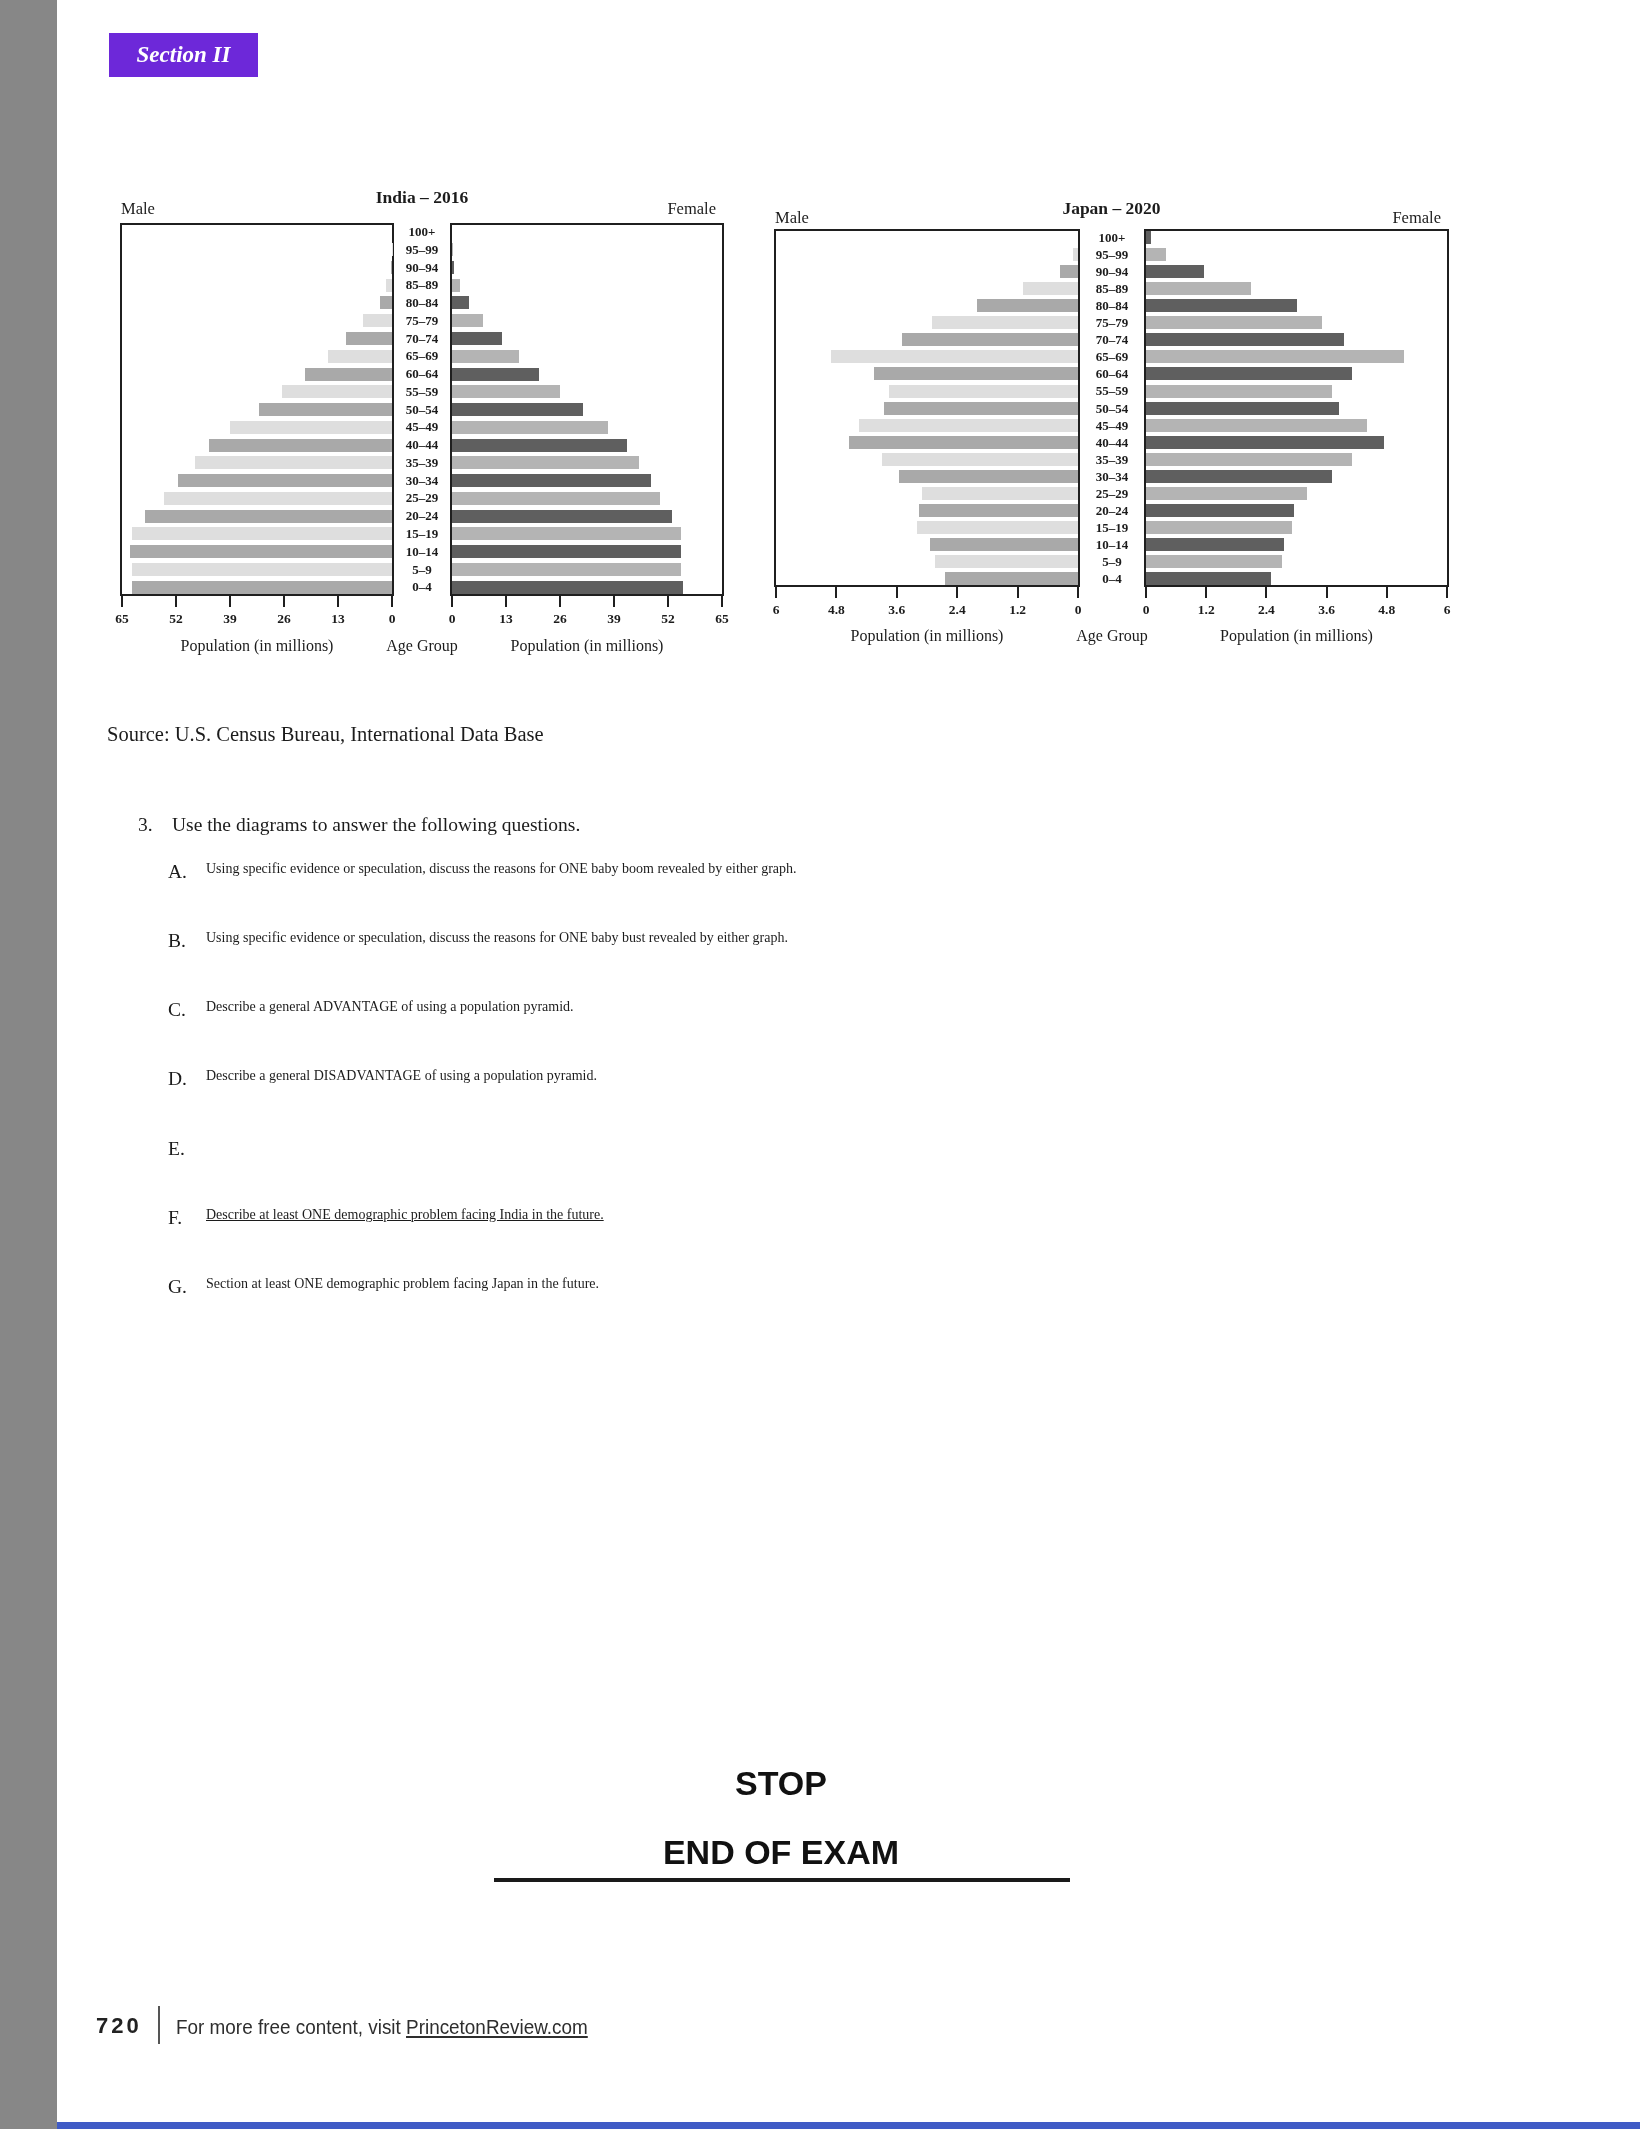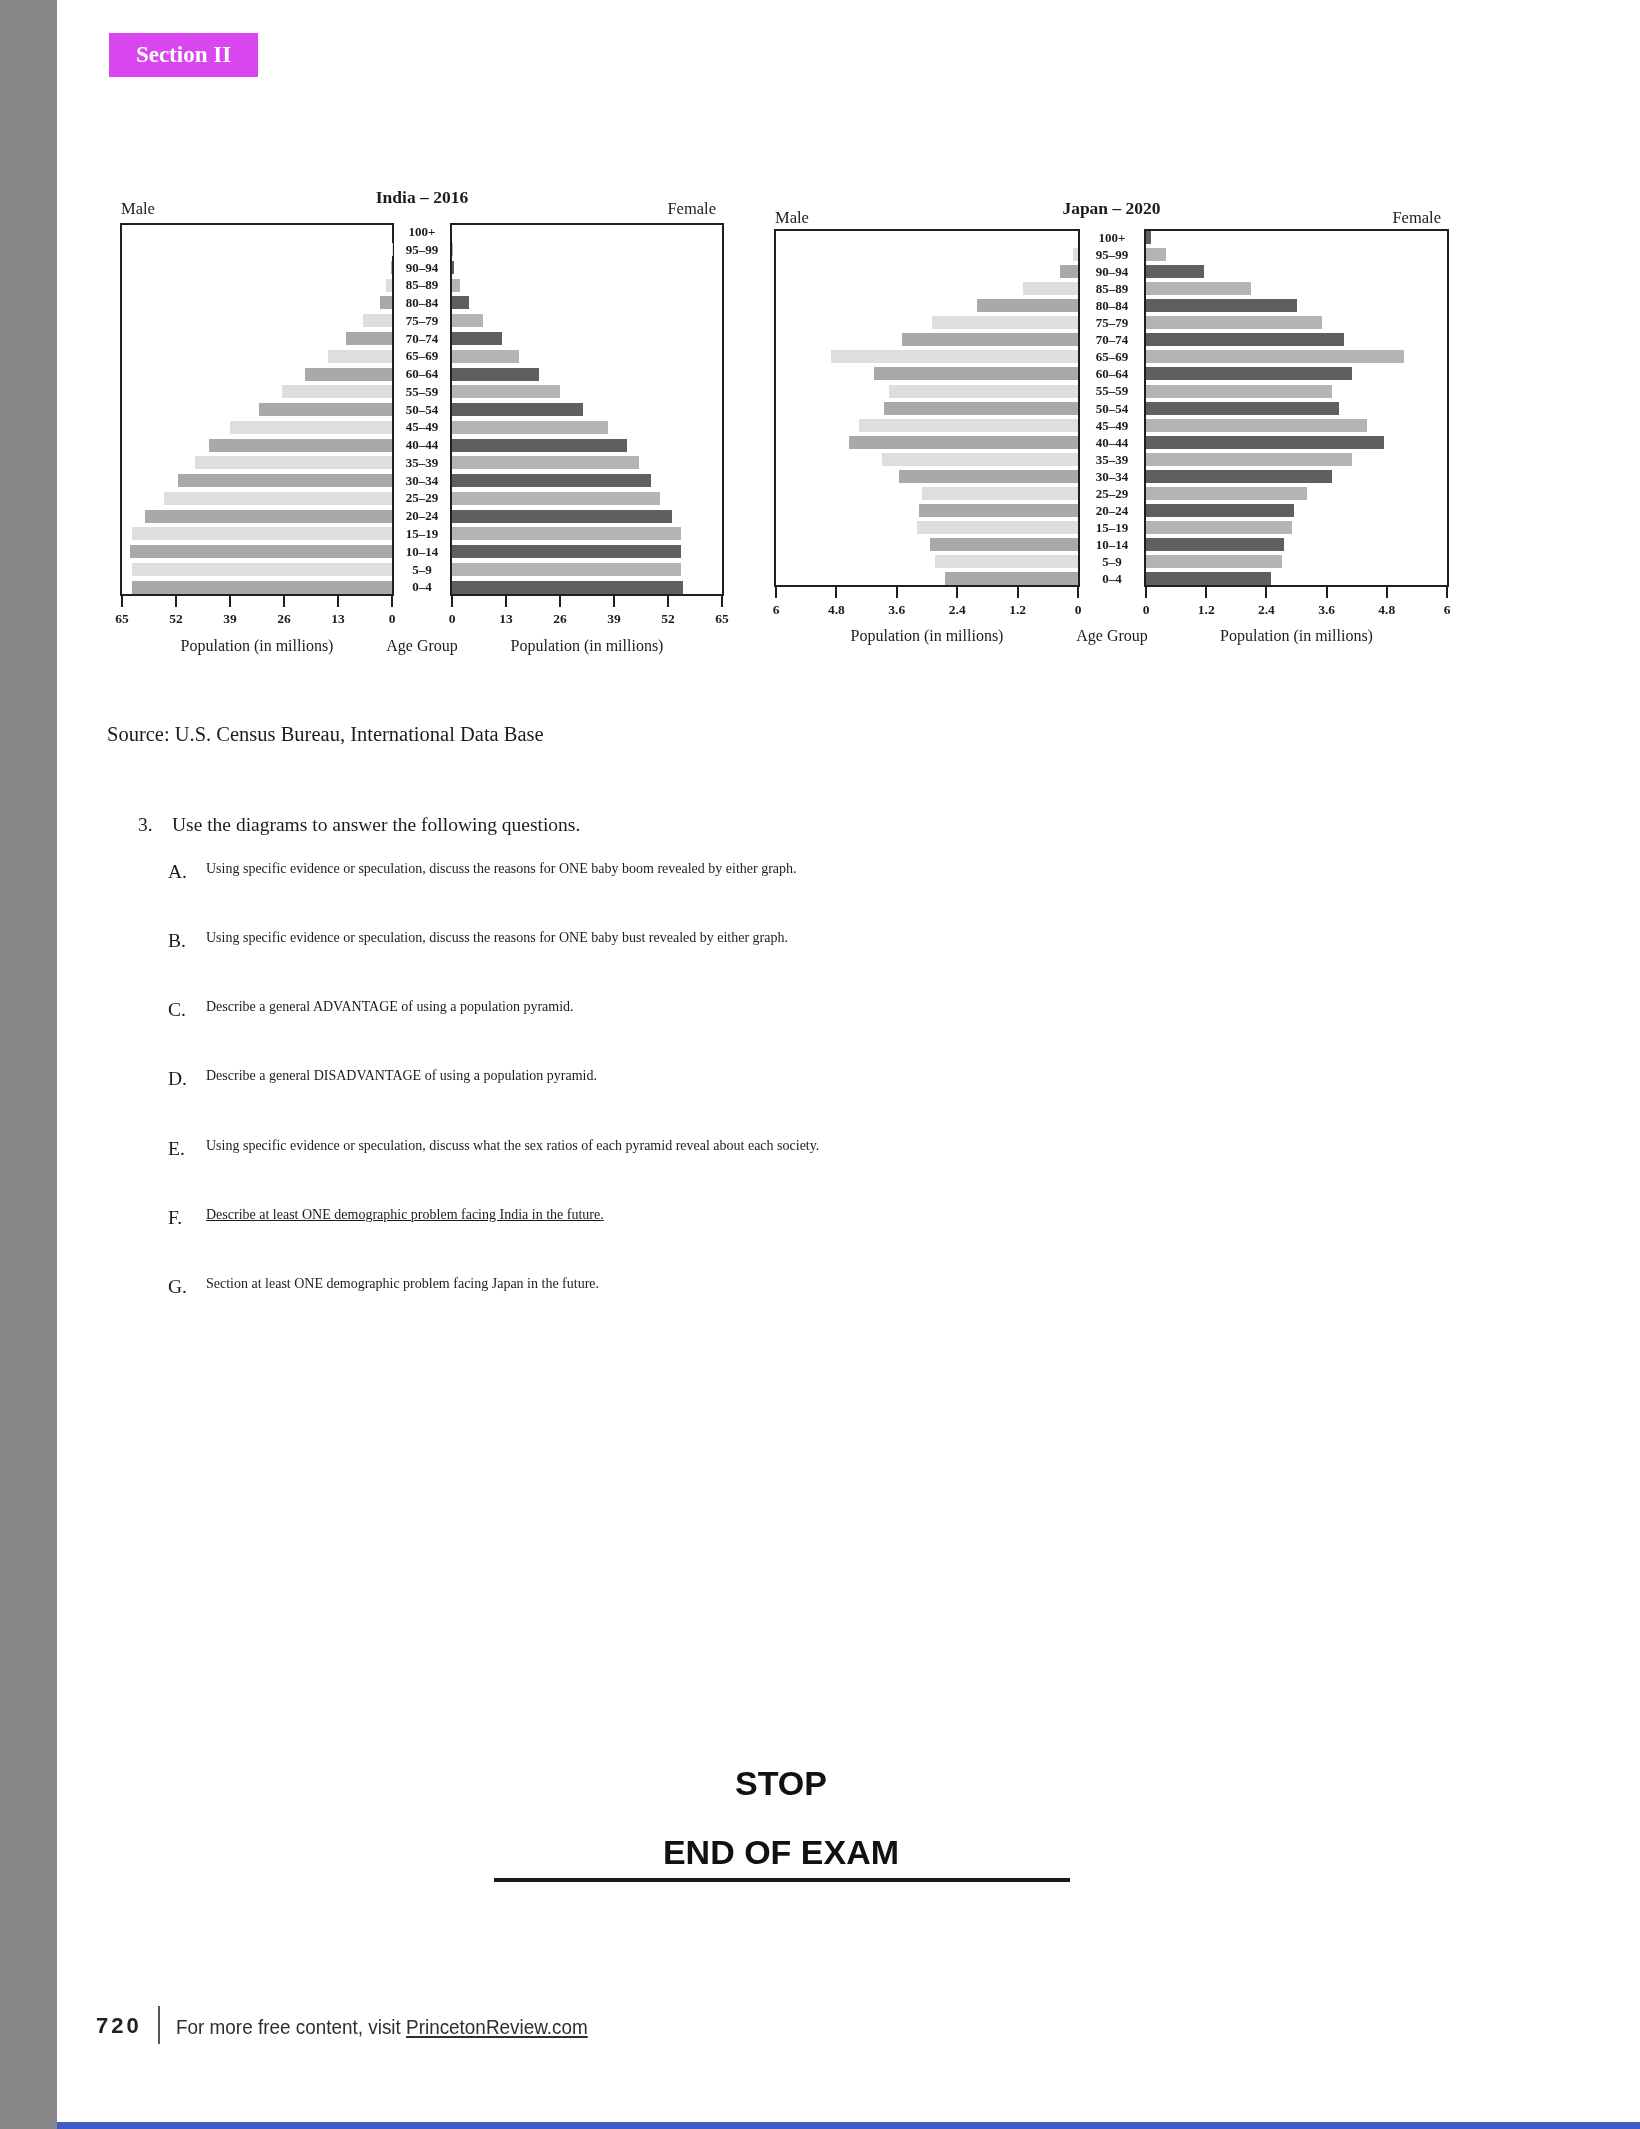--- a/index.html
+++ b/index.html
@@ -37,21 +37,21 @@
   .py-ticklabel{position:absolute;transform:translateX(-50%);font-weight:bold;font-size:13.5px;}
   .py-caption{position:absolute;transform:translateX(-50%);font-size:16px;white-space:nowrap;}
 </style>
 </head>
 <body>
 
 <div class="page">
 
   <div class="side-strip" style="background: rgb(135, 135, 135);"></div>
 
-  <div class="section-tab" style="background: #d946ef;">
+  <div class="section-tab" style="background: #6d28d9; font-style: italic;">
     <span>Section II</span>
   </div>
 
   <div id="india-chart" class="abs" style="left:0;top:0;">
       <div class="py-title" style="left: 422px; top: 187px;">India – 2016</div>
       <div class="py-gender" style="left: 121px; top: 199px;">Male</div>
       <div class="py-gender" style="left: 716px; top: 199px; transform: translateX(-100%);">Female</div>
       <div class="py-box" style="left: 120px; top: 223px; width: 274px; height: 373px;">
         <div class="py-bar" style="right: 0px; top: 0.4px; width: 0px; height: 13px; background: rgb(169, 169, 169);"></div>
         <div class="py-bar" style="right: 0px; top: 18.1px; width: 0.4px; height: 13px; background: rgb(222, 222, 222);"></div>
@@ -258,21 +258,20 @@
   <div class="q-part-letter" style="left:168px;top:930px;">B.</div>
   <div class="q-part-text" style="left:206px;top:930px;">Using specific evidence or speculation, discuss the reasons for ONE baby bust revealed by either graph.</div>
 
   <div class="q-part-letter" style="left:168px;top:999px;">C.</div>
   <div class="q-part-text" style="left:206px;top:999px;">Describe a general ADVANTAGE of using a population pyramid.</div>
 
   <div class="q-part-letter" style="left:168px;top:1068px;">D.</div>
   <div class="q-part-text" style="left:206px;top:1068px;text-align:right;">Describe a general DISADVANTAGE of using a population pyramid.</div>
 
   <div class="q-part-letter" style="left:168px;top:1138px;">E.</div>
-  <div class="q-part-text" style="left:206px;top:1138px;">Using specific evidence or speculation, discuss what the sex ratios of each pyramid reveal about each society.</div>
 
   <div class="q-part-letter" style="left:168px;top:1207px;">F.</div>
   <div class="q-part-text" style="left:206px;top:1207px;text-decoration:underline;">Describe at least ONE demographic problem facing India in the future.</div>
 
   <div class="q-part-letter" style="left:168px;top:1276px;">G.</div>
   <div class="q-part-text" style="left:206px;top:1276px;">Section at least ONE demographic problem facing Japan in the future.</div>
 
   <div class="stop">STOP</div>
   <div class="endexam">END OF EXAM</div>
   <div class="end-rule"></div>

